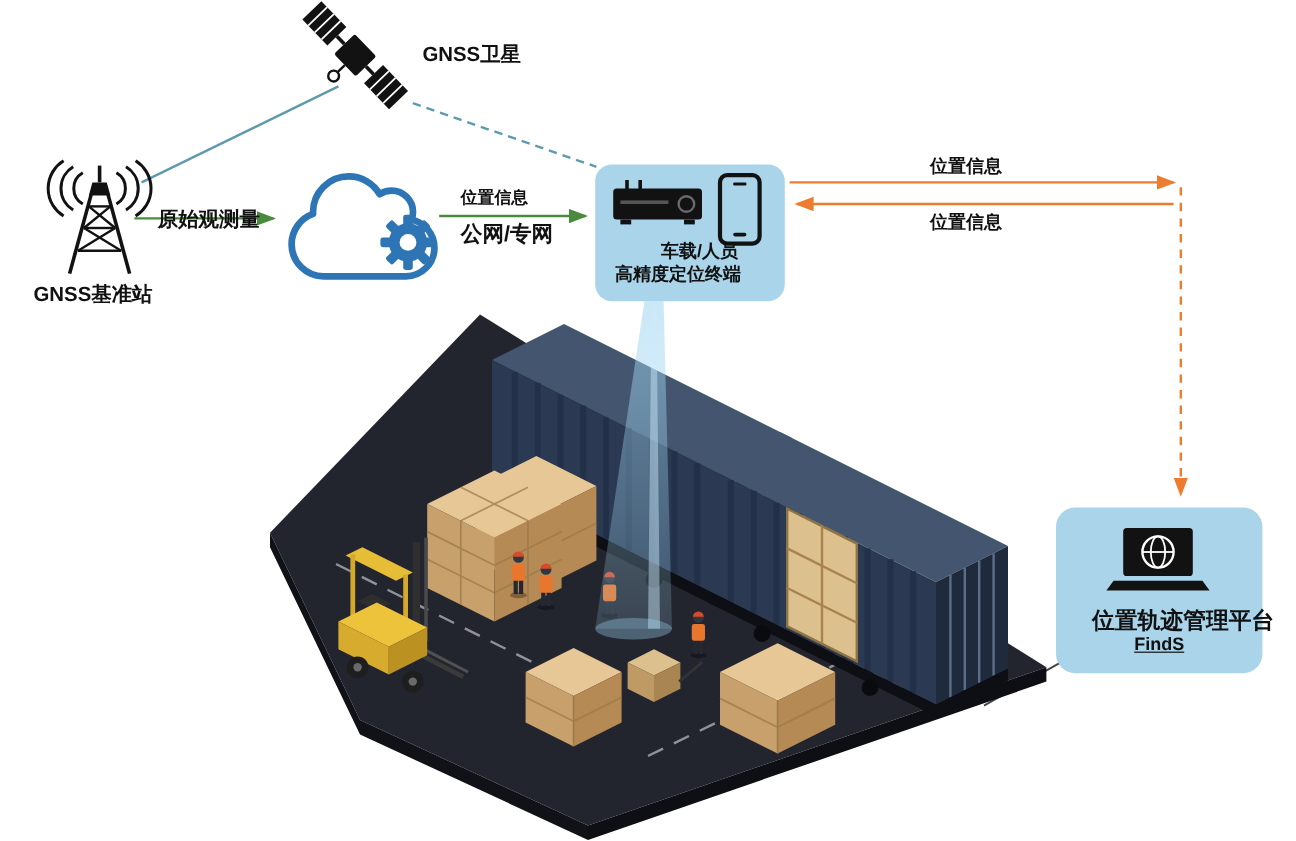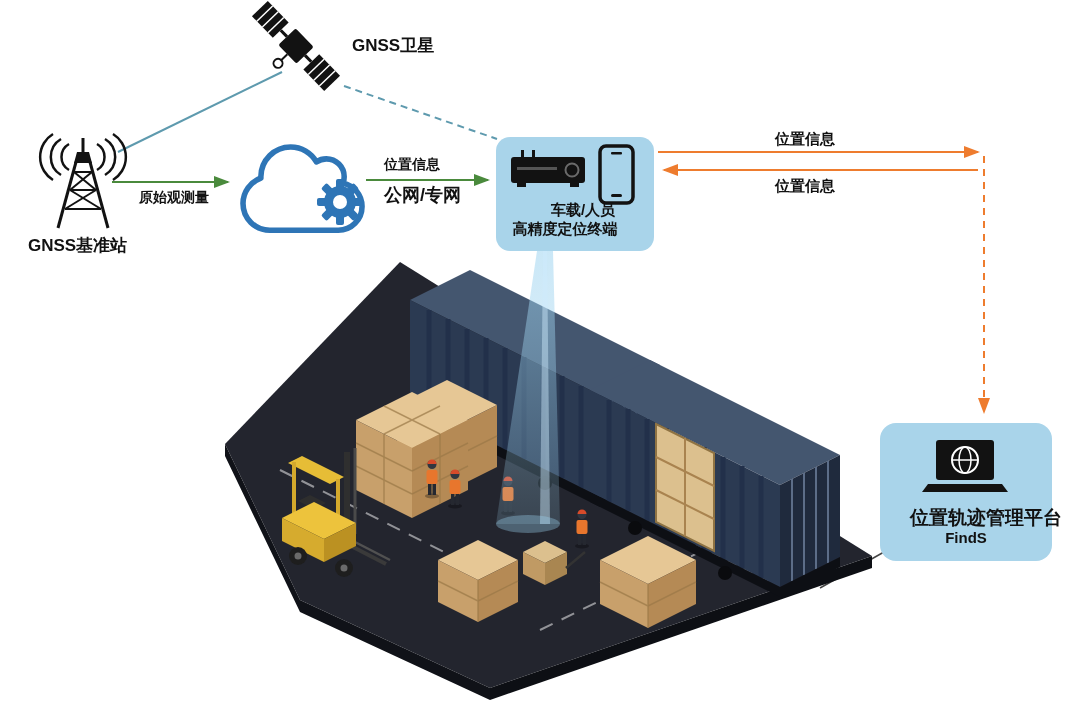--- a/index.html
+++ b/index.html
@@ -322,28 +322,28 @@
       <polygon points="543,251 547,251 550,524 540,524" fill="#cfeafc" opacity="0.45"></polygon>
       <ellipse cx="528" cy="524" rx="32" ry="9" fill="#9fd4f0" opacity="0.35"></ellipse>
     </g>
   </g>
 </svg>
 
 <div class="lbl" style="left:352px;top:36px;font-size:17px;">GNSS卫星</div>
 
 <div class="lbl c" style="left:10px;top:236px;width:135px;font-size:17px;">GNSS基准站</div>
 
-<div class="lbl c" style="left:118px;top:189px;width:112px;font-size:14px;">原始观测量</div>
+<div class="lbl c" style="left:118px;top:173px;width:112px;font-size:17px;">原始观测量</div>
 
 
 <div class="lbl" style="left:384px;top:156px;font-size:14px;">位置信息</div>
 <div class="lbl" style="left:384px;top:185px;font-size:18px;">公网/专网</div>
 
 <div class="lbl c" style="left:497px;top:201px;width:172px;font-size:15px;">车载/人员</div>
 <div class="lbl c" style="left:497px;top:220px;width:136px;font-size:15px;">高精度定位终端</div>
 
 <div class="lbl c" style="left:745px;top:130px;width:120px;font-size:15px;">位置信息</div>
 <div class="lbl c" style="left:745px;top:177px;width:120px;font-size:15px;">位置信息</div>
 
 <div class="lbl c" style="left:902px;top:507px;width:168px;font-size:19px;">位置轨迹管理平台</div>
-<div class="lbl c" style="left:882px;top:529px;width:168px;font-size:15px;">FindS</div>
+<div class="lbl c" style="left:882px;top:529px;width:168px;font-size:15px;text-decoration:underline;">FindS</div>
 
 </div>
 
 </body></html>

